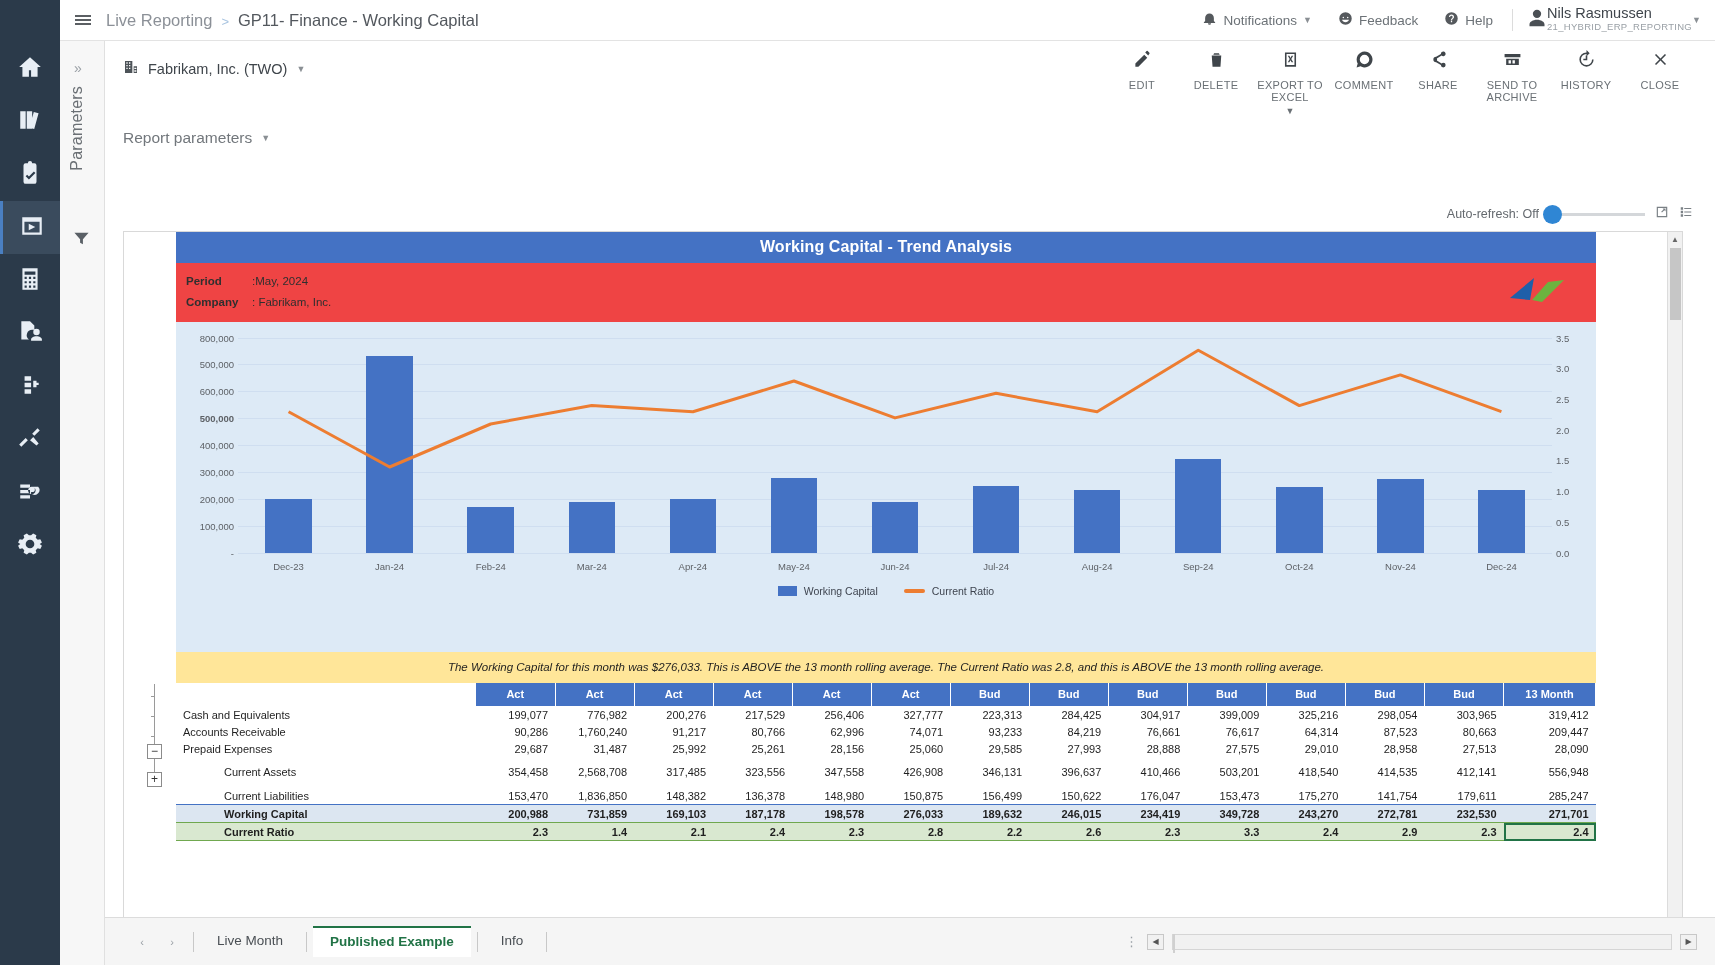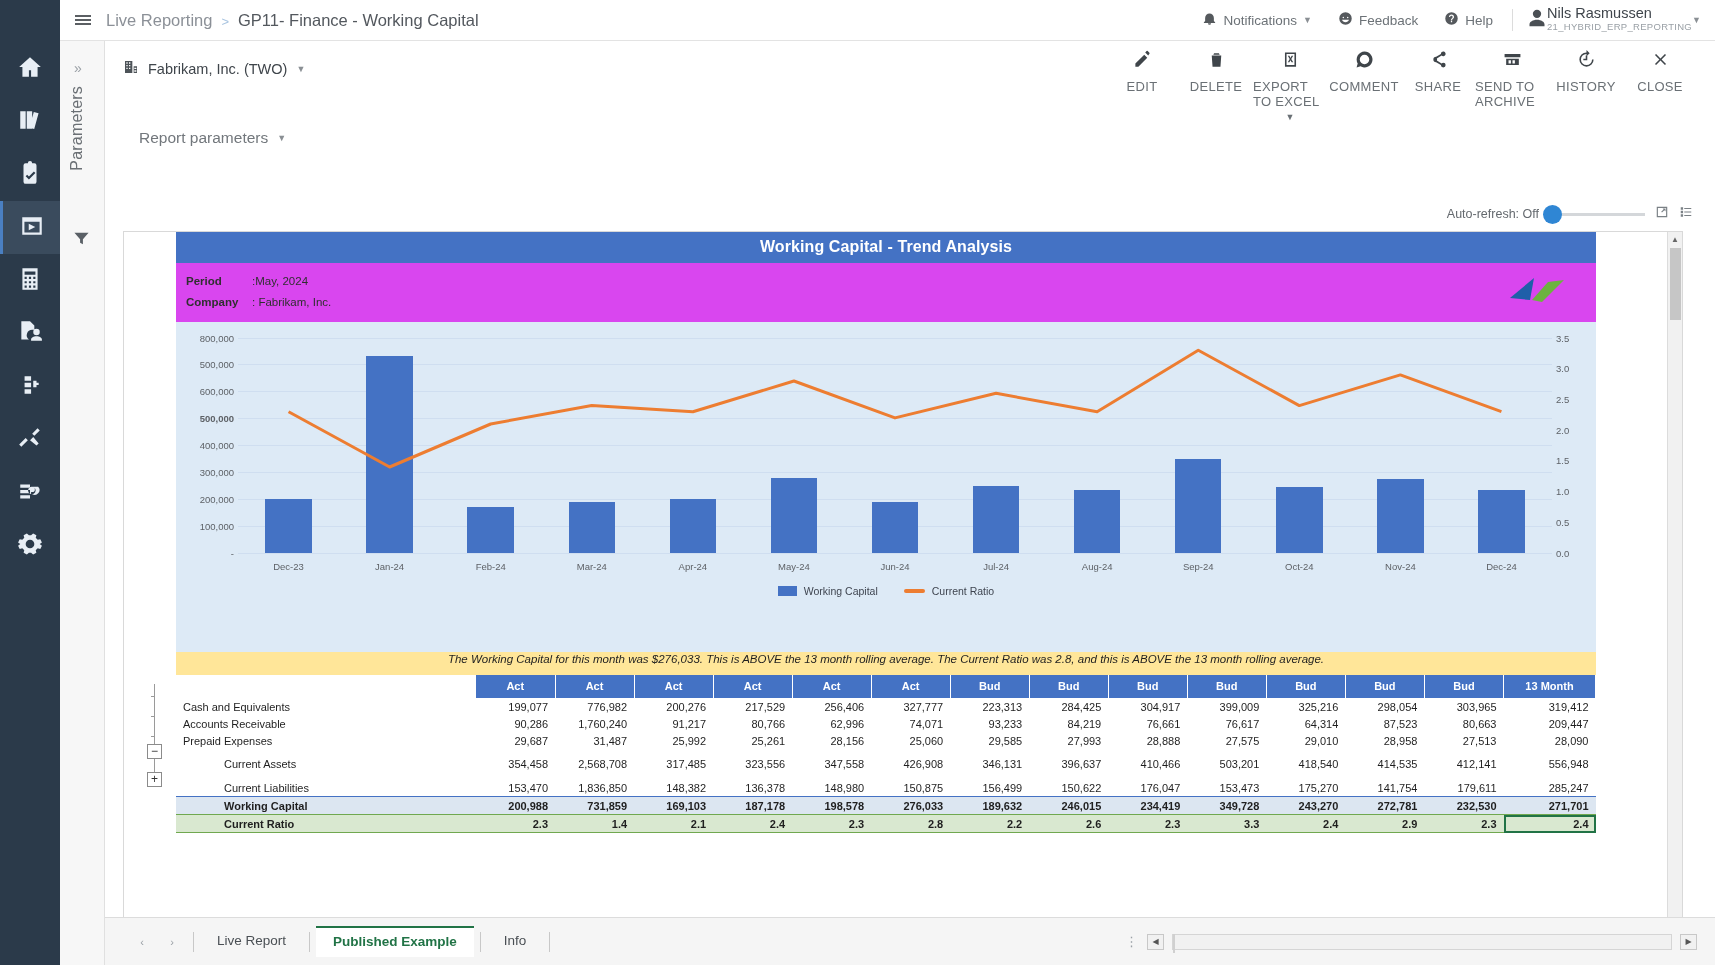--- a/index.html
+++ b/index.html
@@ -74,27 +74,27 @@
     position: absolute; left: 18px; top: 18px; display: flex; align-items: center; gap: 9px;
     font-size: 14.5px; color: #3f454b;
   }
   .company-sel svg { width: 16px; height: 16px; fill: #4d5358; }
   .actions { position: absolute; right: 18px; top: 9px; display: flex; gap: 0; }
   .action {
     width: 74px; display: flex; flex-direction: column; align-items: center; gap: 6px;
     color: #5b6166;
   }
   .action svg { width: 19px; height: 19px; fill: #3f454a; }
-  .action .lbl { font-size: 13px; letter-spacing: .3px; color: #6a7075; }
+  .action .lbl { font-size: 11px; letter-spacing: .3px; color: #6a7075; text-align:center; }
   .action .sub-caret { font-size: 9px; color: #6a7075; margin-top: -3px; }
 
   
   .report-params {
     position: absolute; left: 18px; top: 88px;
-    font-size: 15.5px; color: #72777c; display:flex; align-items:center; gap:9px;margin-left:16px;
+    font-size: 15.5px; color: #72777c; display:flex; align-items:center; gap:9px;
   }
 
   
   .autorefresh {
     position: absolute; right: 22px; top: 164px; display:flex; align-items:center; gap: 10px;
   }
   .ar-label { font-size: 12.5px; color: #64696e; }
   .ar-track { position: relative; width: 96px; height: 3px; background: #d4d7da; }
   .ar-knob {
     position: absolute; left: -6px; top: -8px; width: 19px; height: 19px; border-radius: 50%;
@@ -106,21 +106,21 @@
   .canvas {
     position: absolute; left: 18px; top: 190px; width: 1560px; height: 710px;
     background: #ffffff; border: 1px solid #d9d9d9; overflow: hidden;
   }
   .sheet { position: absolute; left: 52px; top: 0; width: 1420px; }
 
   .rep-title {
     background: #4472c4; color: #ffffff; font-size: 16px; font-weight: bold;
     text-align: center; padding: 6px 4px 7px; letter-spacing: .1px;
   }
-  .meta { background: #d946ef; padding: 8px 0 8px 10px; }
+  .meta { background: #ef4444; padding: 8px 0 8px 10px; }
   .meta-row { display: flex; font-size: 11.5px; color: #2f2f2f; line-height: 1.85; }
   .meta-k { width: 66px; font-weight: bold; }
   .meta-v { }
   .logo-tri { position: absolute; right: 30px; top: 44px; }
 
   
   .chart-block { background: #ddeaf6; position: relative; padding-top: 12px; height: 330px; }
   .chart-title {
     text-align: center; font-size: 14px; font-weight: bold; color: #2f3b4a;
     padding-bottom: 6px;
@@ -140,21 +140,21 @@
   .bar { width: 46%; background: #4472c4; }
   .xaxis { position: relative; margin: 0 44px 0 62px; height: 26px; display: flex; }
   .xtick { flex: 1; text-align: center; font-size: 9.5px; color: #5d6166; padding-top: 8px; }
   .legend { display: flex; justify-content: center; gap: 26px; padding-top: 6px; }
   .lg { display: flex; align-items: center; gap: 7px; font-size: 10.5px; color: #3f4550; }
   .lg-bar { width: 19px; height: 10px; background: #4472c4; }
   .lg-line { width: 21px; height: 4px; background: #ed7d31; border-radius: 2px; }
 
   .note {
     background: #ffe699; color: #1f1f1f; font-size: 11.5px; font-style: italic;
-    text-align: center; padding: 1px 0 10px;
+    text-align: center; padding: 9px 0 10px;
   }
 
   
   .tbl { width: 1420px; border-collapse: collapse; font-size: 11px; color: #1f1f1f;
          table-layout: fixed; }
   .tbl th.desc-h, .tbl th.col-h {
     background: #4472c4; color: #ffffff; font-weight: bold; text-align: center;
     padding: 4px 6px; border-right: 1px solid #ffffff; line-height: 1.45; font-size: 11px;
   }
   .tbl th.pad-h { background: #ffffff; border: none; }
@@ -745,21 +745,21 @@
         <div class="arrow vs-bottom">▼</div>
       </div>
     </div>
 
     <div class="tabbar">
       <div class="nav-arrows">
         <div class="nav-arrow">‹</div>
         <div class="nav-arrow">›</div>
       </div>
       <div class="tab-sep"></div>
-      <div class="tab">Live Report</div>
+      <div class="tab">Live Month</div>
       <div class="tab-sep"></div>
       <div class="tab active">Published Example</div>
       <div class="tab-sep"></div>
       <div class="tab">Info</div>
       <div class="tab-sep"></div>
 
       <div class="hscroll-wrap">
         <span class="h-dots">⋮</span>
         <span class="hs-btn">◀</span>
         <span class="hs-track">

